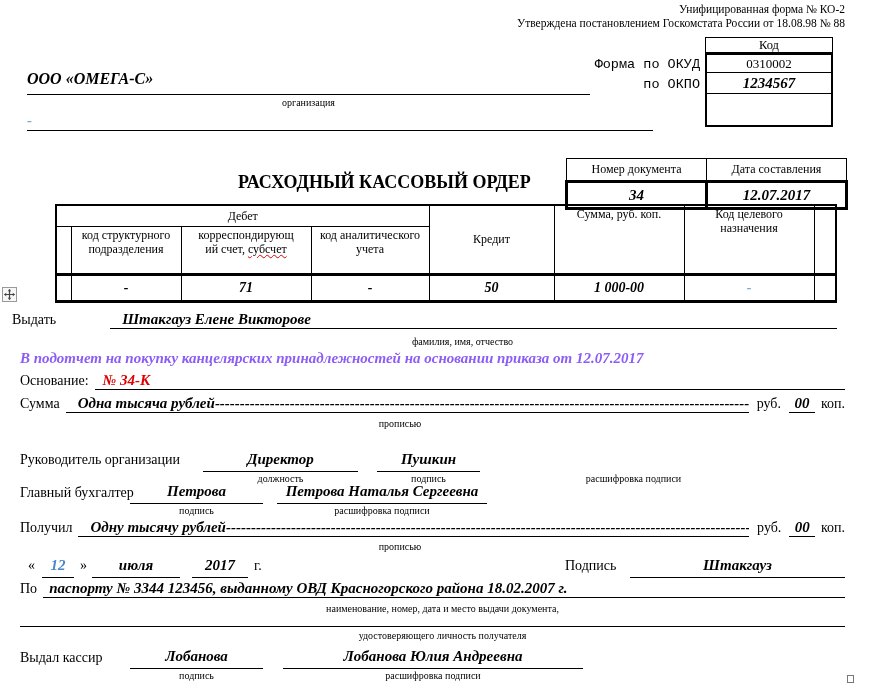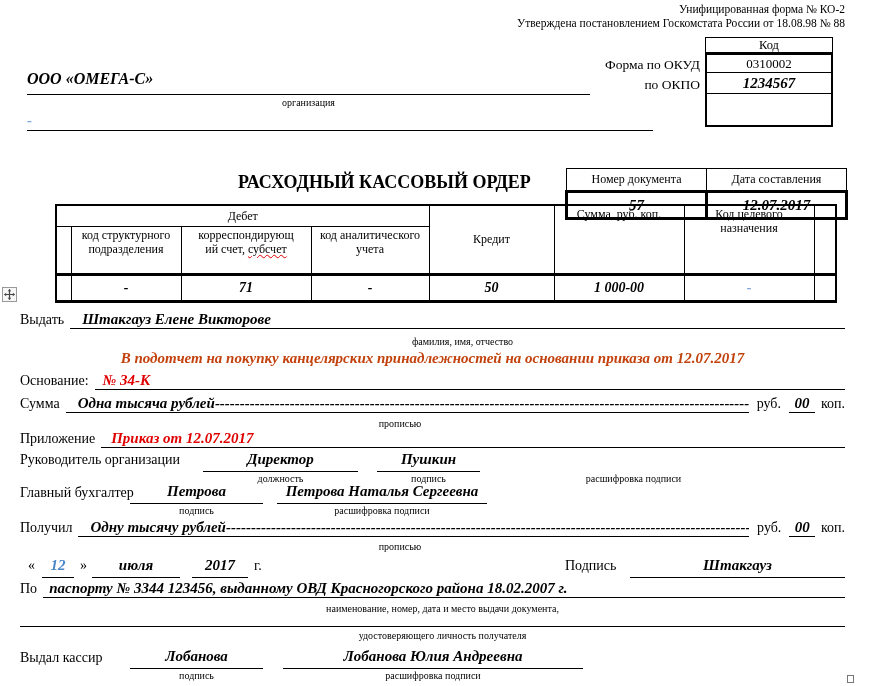--- a/index.html
+++ b/index.html
@@ -21,44 +21,44 @@
   .rub{font-size:14px;margin-left:8px;white-space:nowrap;}
   .kop{font-size:14px;white-space:nowrap;}
   
   .note{position:absolute;right:25px;text-align:right;font-size:11.5px;line-height:1.2;white-space:nowrap;}
   
   .kod-hdr{position:absolute;left:705px;top:37px;width:126px;height:14px;border:1px solid #000;
            text-align:center;font-size:12.5px;line-height:14px;}
   .kod-main{position:absolute;left:705px;top:53px;width:124px;height:70px;border:2px solid #000;}
   .kod-r1{height:17px;border-bottom:1px solid #000;text-align:center;font-size:13px;line-height:17px;}
   .kod-r2{height:20px;border-bottom:1px solid #000;text-align:center;line-height:20px;}
-  .rlabel{position:absolute;right:170px;font-size:13.5px;white-space:nowrap;}
+  .rlabel{position:absolute;right:170px;font-size:13.5px;white-space:nowrap;font-family:Liberation Mono, monospace;}
   
   .orgline{position:absolute;text-align:left;border-bottom:1px solid #000;}
   
   .title{position:absolute;left:238px;top:172px;font-size:18px;font-weight:bold;white-space:nowrap;}
-  table.doc{position:absolute;left:565px;top:168px;border-collapse:collapse;table-layout:fixed;}
+  table.doc{position:absolute;left:565px;top:158px;border-collapse:collapse;table-layout:fixed;}
   table.doc td{width:135px;text-align:center;}
   table.doc tr.h td{border:1px solid #000;font-size:12px;height:19px;}
   table.doc tr.v td{border:3px solid #000;height:22px;}
   
   table.main{position:absolute;left:55px;top:204px;width:780px;border-collapse:collapse;
              table-layout:fixed;font-size:12px;line-height:1.2;border:2px solid #000;padding-left:20px;}
   table.main td{border:1px solid #000;text-align:center;vertical-align:top;padding:1px 2px;}
   table.main td.mid{vertical-align:middle;}
   table.main tr.h1 td{height:18px;}
   table.main tr.h2 td{height:44px;}
   table.main tr.data td{border-top:3px solid #000;border-bottom:3px solid #000;height:22px;vertical-align:middle;}
   .dval{font-style:italic;font-weight:bold;font-size:14px;}
   .sp-err{text-decoration:underline;text-decoration-style:wavy;text-decoration-color:#e00000;text-decoration-thickness:1px;}
   
   .handle{position:absolute;left:2px;top:287px;width:13px;height:13px;border:1px solid #999;
           background:#f7f7f7;display:flex;align-items:center;justify-content:center;}
-  .redline{position:absolute;left:20px;width:825px;text-align:center;
-           font-style:italic;font-weight:bold;font-size:15px;color:#c2410c;white-space:nowrap;}
+  .redline{position:absolute;left:20px;width:825px;text-align:left;
+           font-style:italic;font-weight:bold;font-size:15px;color:#8b5cf6;white-space:nowrap;}
   .pmark{position:absolute;left:847px;top:675px;width:5px;height:6px;border:1px solid #777;}
   .hrule{position:absolute;border-bottom:1px solid #000;height:0;}
 </style>
 </head>
 <body>
 
 <div class="page">
 
   <div class="note" style="top:3px;">Унифицированная форма № КО-2</div>
   <div class="note" style="top:17px;">Утверждена постановлением Госкомстата России от 18.08.98 № 88</div>
@@ -80,21 +80,21 @@
   </div>
 
   <div class="title">РАСХОДНЫЙ КАССОВЫЙ ОРДЕР</div>
   <table class="doc">
     <tbody>
         <tr class="h">
       <td>Номер документа</td>
       <td>Дата составления</td>
     </tr>
     <tr class="v">
-      <td><span class="val">57</span></td>
+      <td><span class="val">34</span></td>
       <td><span class="val">12.07.2017</span></td>
     </tr>
   </tbody>
     </table>
 
   <table class="main">
     <colgroup>
       <col style="width:15px">
         <col style="width:110px">
         <col style="width:130px">
@@ -134,21 +134,21 @@
   </tbody>
     </table>
 
   <div class="handle">
     <svg width="11" height="11" viewBox="0 0 11 11">
       <path d="M5.5 0.5 V10.5 M0.5 5.5 H10.5" stroke="#444" stroke-width="1.2"></path>
       <path d="M5.5 0 L3.8 2.2 H7.2 Z M5.5 11 L3.8 8.8 H7.2 Z M0 5.5 L2.2 3.8 V7.2 Z M11 5.5 L8.8 3.8 V7.2 Z" fill="#444"></path>
     </svg>
   </div>
 
-  <div class="fillrow" style="left:20px;top:311px;width:825px;">
+  <div class="fillrow" style="left:12px;top:311px;width:825px;gap:48px;">
     <span class="lbl">Выдать</span>
     <span class="flexline">
         <span class="val" style="padding-left:12px;">Штакгауз Елене Викторове</span>
       </span>
   </div>
   <div class="cap abs" style="left:80px;top:336px;width:765px;">фамилия, имя, отчество</div>
 
   <div class="redline" style="top:350px;">В подотчет на покупку канцелярских принадлежностей на основании приказа от 12.07.2017</div>
 
   <div class="fillrow" style="left:20px;top:372px;width:825px;">
@@ -163,26 +163,20 @@
     <span class="flexline">
       <span class="val" style="padding-left:12px;">Одна тысяча рублей</span>
       <span class="dashes">------------------------------------------------------------------------------------------------------------------------------------------------</span>
     </span>
     <span class="rub">руб.</span>
     <span class="kopbox"><span class="val">00</span></span>
     <span class="kop">коп.</span>
   </div>
   <div class="cap abs" style="left:80px;top:418px;width:640px;">прописью</div>
 
-  <div class="fillrow" style="left:20px;top:430px;width:825px;">
-    <span class="lbl">Приложение</span>
-    <span class="flexline">
-        <span class="val red" style="padding-left:10px;">Приказ от 12.07.2017</span>
-      </span>
-  </div>
 
   <div class="lbl abs" style="left:20px;top:452px;">Руководитель организации</div>
   <div class="seg" style="left:203px;top:450px;width:155px;"><span class="val">Директор</span></div>
   <div class="seg" style="left:377px;top:450px;width:103px;"><span class="val">Пушкин</span></div>
   <div class="cap abs" style="left:203px;top:473px;width:155px;">должность</div>
   <div class="cap abs" style="left:377px;top:473px;width:103px;">подпись</div>
   <div class="cap abs" style="left:500px;top:473px;width:267px;">расшифровка подписи</div>
 
   <div class="lbl abs" style="left:20px;top:485px;">Главный бухгалтер</div>
   <div class="seg" style="left:130px;top:482px;width:133px;"><span class="val">Петрова</span></div>

